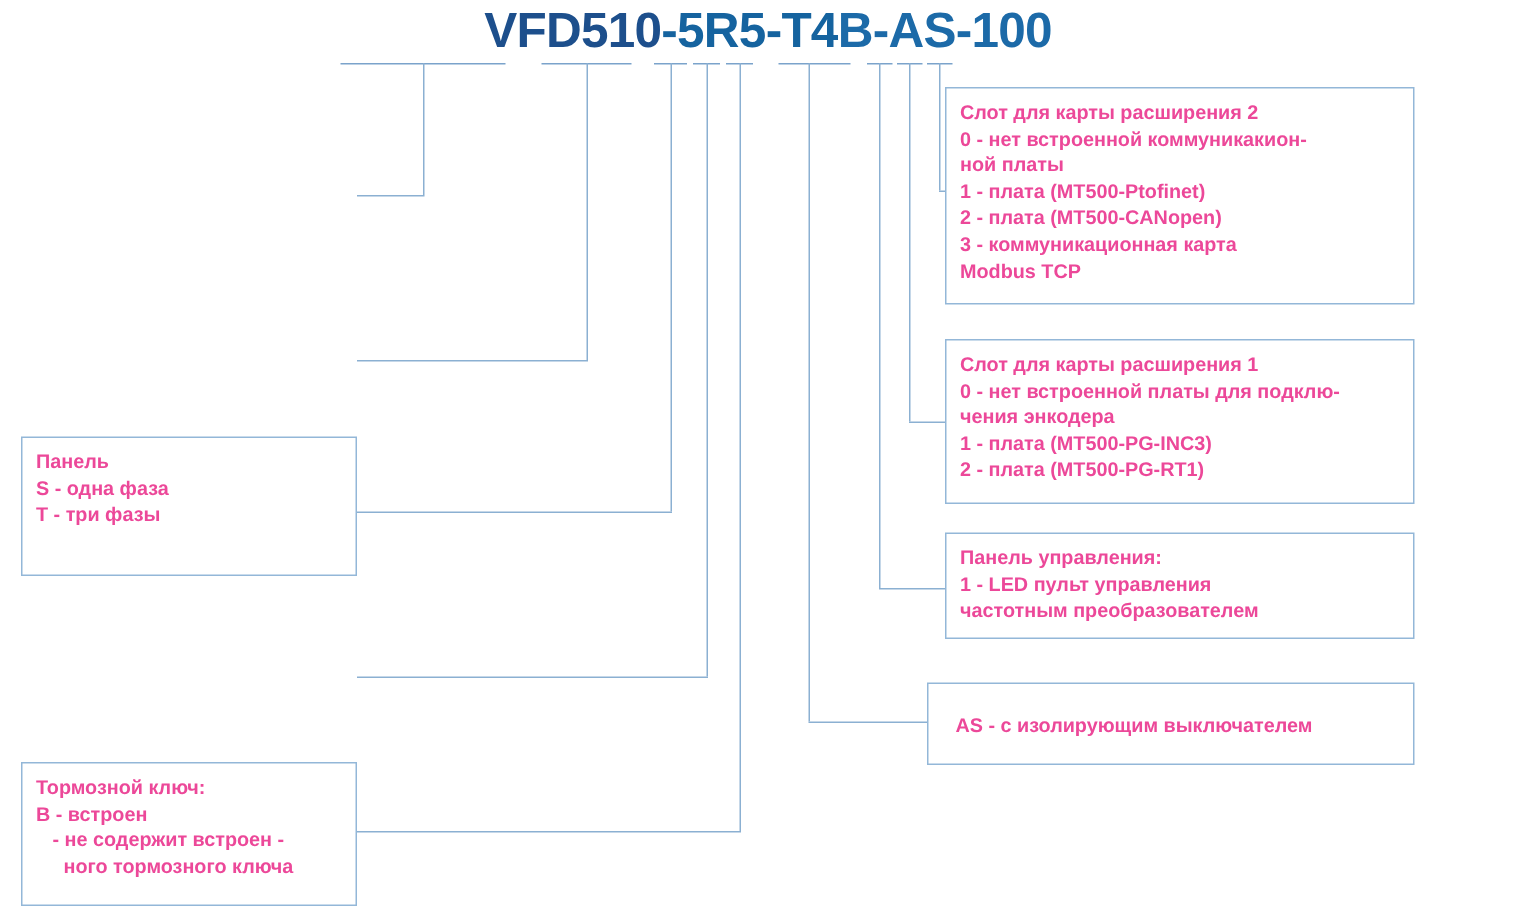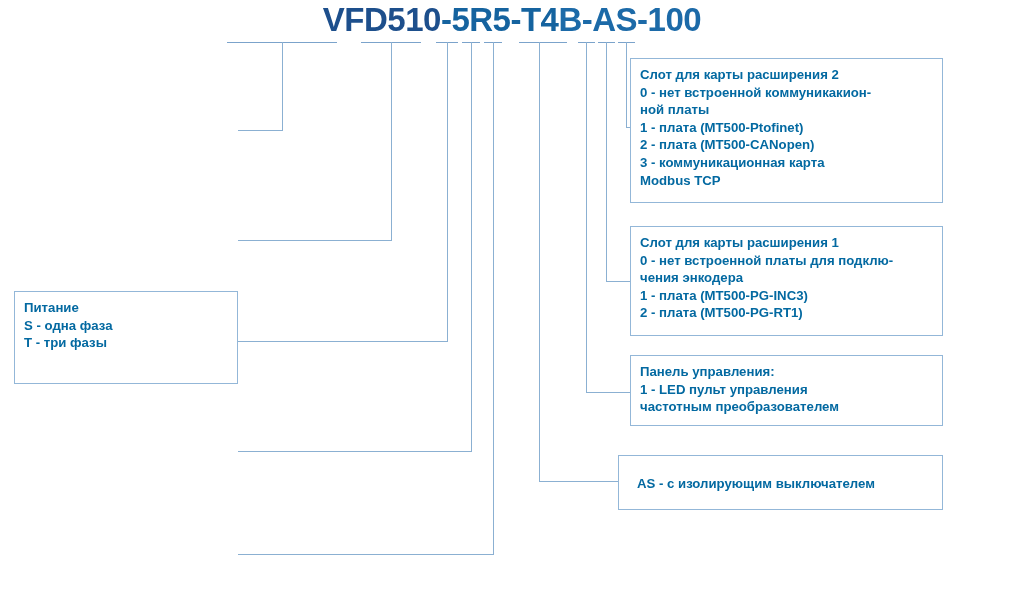--- a/index.html
+++ b/index.html
@@ -26,21 +26,21 @@
   .t-dark{color:#1d4f8c;}
   .t-mid{color:#15639f;}
   .t-light{color:#1c6aa8;}
 
   
   .box{
     position:absolute;
     box-sizing:border-box;
     border:1px solid #93b7d8;
     background:#ffffff;
-    color:#0369a1;
+    color:#ec4899;
     font-size:13.2px;
     font-weight:bold;
     line-height:17.6px;
     padding:7px 0 0 9px;
     white-space:pre;
     z-index:5;
   }
 
   
   .ln{position:absolute;background:#8bb0d2;z-index:2;}
@@ -98,25 +98,29 @@
   <div class="ln lnh" style="left:586px;top:392px;width:46px;"></div>
 
   <div class="ln lnv" style="left:606px;top:42px;height:239px;"></div>
   <div class="ln lnh" style="left:606px;top:281px;width:26px;"></div>
 
   <div class="ln lnv" style="left:626px;top:42px;height:85px;"></div>
   <div class="ln lnh" style="left:626px;top:127px;width:10px;"></div>
 
 
 
-  <div class="box" style="left:14px;top:291px;width:224px;height:93px;">Питание
+  <div class="box" style="left:14px;top:291px;width:224px;height:93px;">Панель
 S - одна фаза
 T - три фазы</div>
 
 
+  <div class="box" style="left:14px;top:508px;width:224px;height:96px;">Тормозной ключ:
+B - встроен
+   - не содержит встроен -
+     ного тормозного ключа</div>
 
   <div class="box" style="left:630px;top:58px;width:313px;height:145px;">Слот для карты расширения 2
 0 - нет встроенной коммуникакион-
 ной платы
 1 - плата (MT500-Ptofinet)
 2 - плата (MT500-CANopen)
 3 - коммуникационная карта
 Modbus TCP</div>
 
   <div class="box" style="left:630px;top:226px;width:313px;height:110px;">Слот для карты расширения 1

